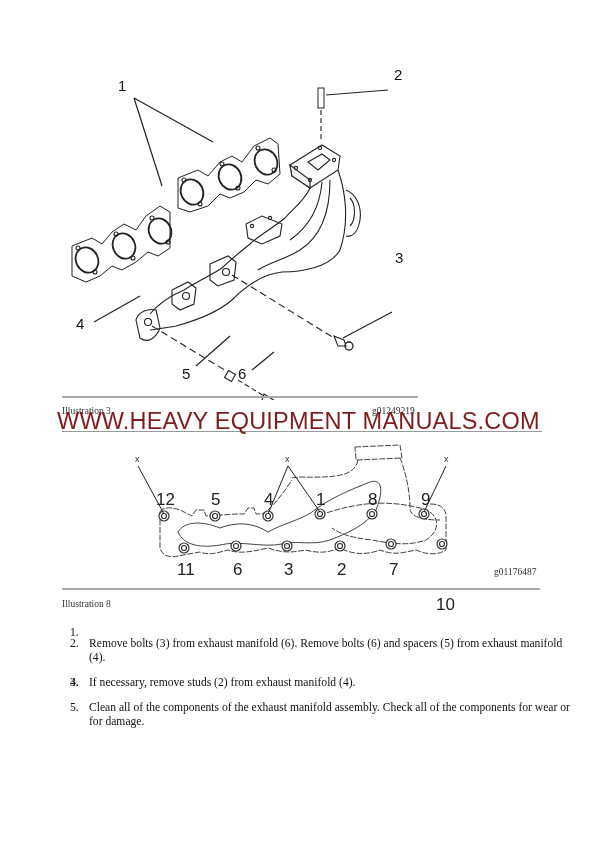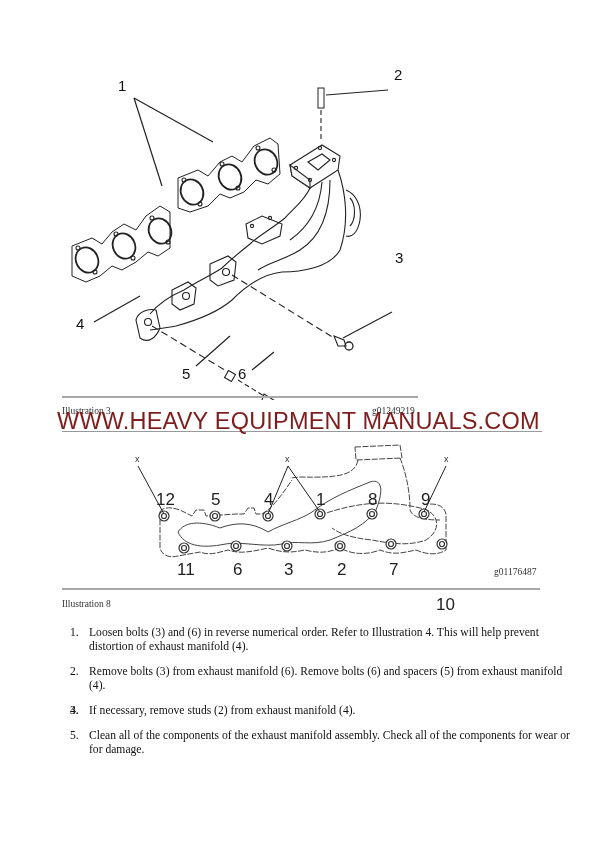--- a/index.html
+++ b/index.html
@@ -182,21 +182,20 @@
   <span class="bolt-num" style="left:436px; top:561px;margin-top:35px;">10</span>
 </div>
 
 <div class="rule" style="left:62px; top:588px; width:478px;"></div>
 <span class="caption" style="left:62px; top:599px;">Illustration 8</span>
 <span class="caption" style="left:494px; top:567px;font-family:Liberation Serif, serif;">g01176487</span>
 
 <ol class="steps">
   <li>
     <span class="num">1.</span>
-    <span>Loosen bolts (3) and (6) in reverse numerical order. Refer to Illustration 4. This will help prevent distortion of exhaust manifold (4).</span>
   </li>
   <li>
     <span class="num">2.</span>
     <span>Remove bolts (3) from exhaust manifold (6). Remove bolts (6) and spacers (5) from exhaust manifold (4).</span>
   </li>
   <li>
     <span class="num">3.</span>
   </li>
   <li>
     <span class="num">4.</span>

